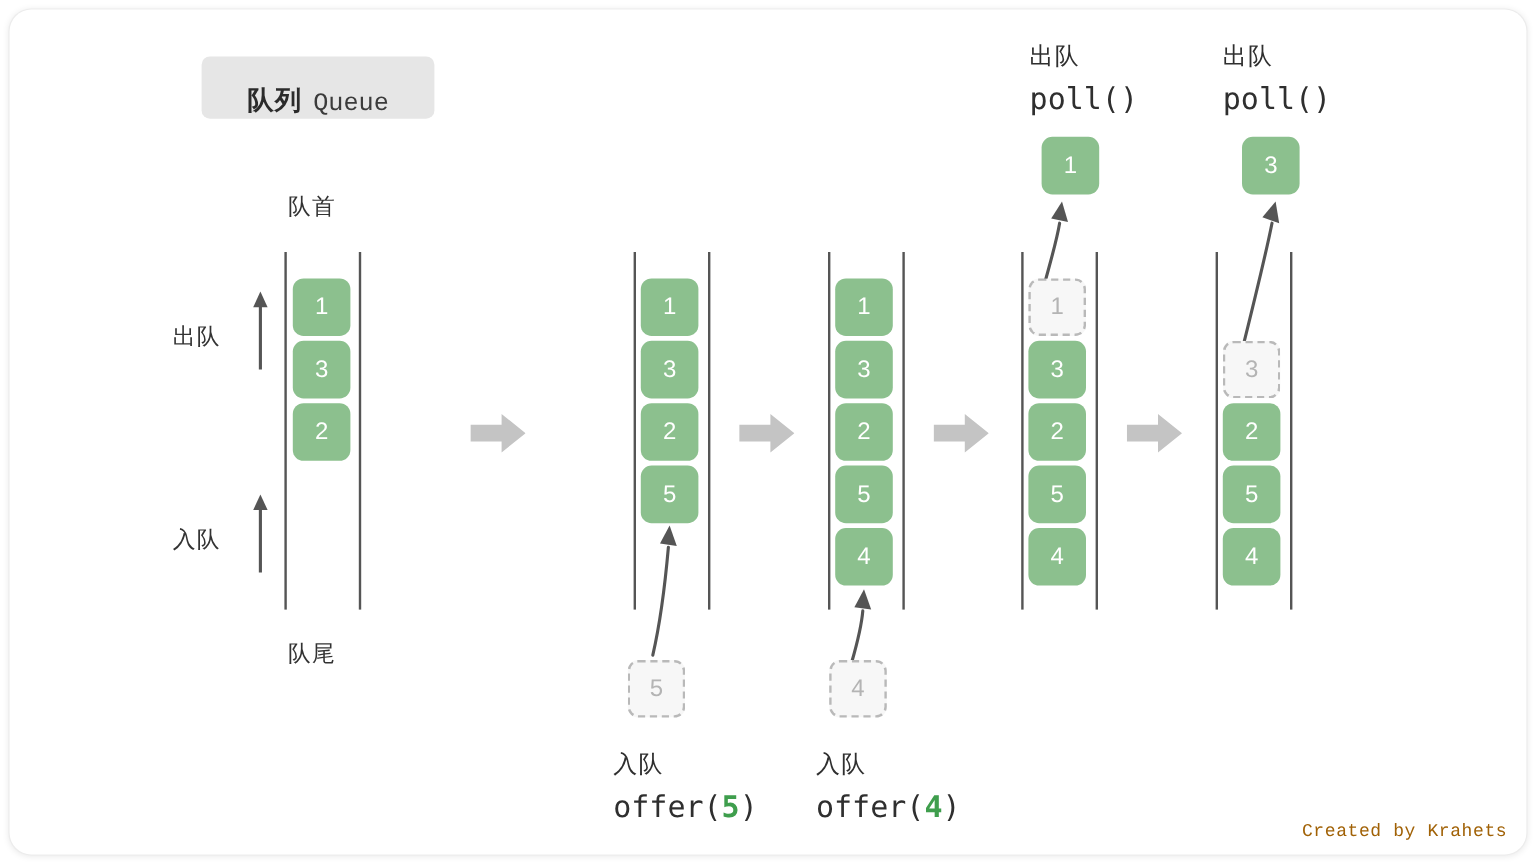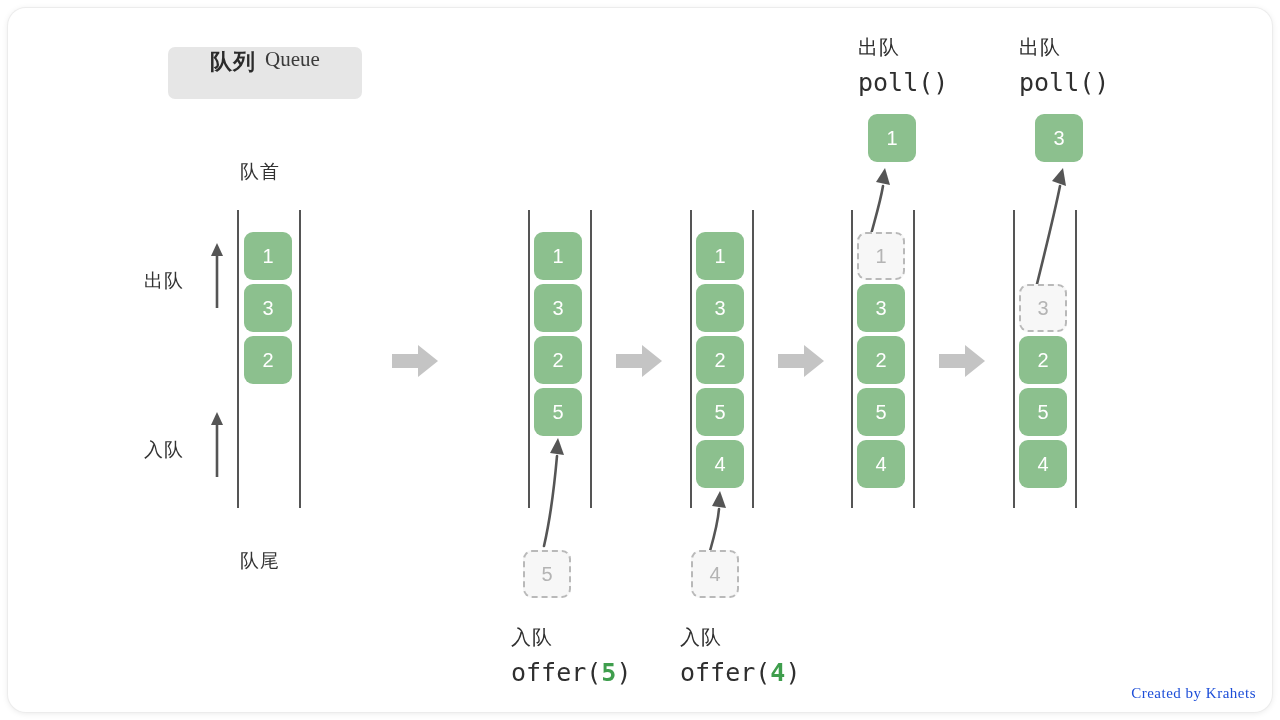--- a/index.html
+++ b/index.html
@@ -32,32 +32,32 @@
   
   .title-chip {
     position: absolute;
     left: 168px;
     top: 47px;
     width: 194px;
     height: 52px;
     background: #e6e6e6;
     border-radius: 7px;
     display: flex;
-    align-items: flex-start;
+    align-items: flex-end;
     justify-content: center;
     gap: 9px;
   }
   .title-cn {
     font-size: 22px;
     font-weight: bold;
     color: #2b2b2b;
     letter-spacing: 1px;
   }
   .title-en {
-    font-family: Liberation Serif, serif;
+    font-family: Liberation Mono, monospace;
     font-size: 21px;
     color: #3b3b3b;
   }
 
   
   .lbl-cn-bold {
     position: absolute;
     font-size: 19px;
     font-weight: normal;
     color: #333333;
@@ -125,40 +125,40 @@
   
   .mini-arrow { position: absolute; width: 16px; height: 70px; }
 
   
   .curve { position: absolute; overflow: visible; }
 
   .watermark {
     position: absolute;
     right: 24px;
     bottom: 18px;
-    font-family: Liberation Serif, serif;
+    font-family: Liberation Mono, monospace;
     font-size: 15px;
-    color: #1d4ed8;
+    color: #a16207;
     letter-spacing: 0.5px;
     white-space: nowrap;
   }
 </style>
 </head>
 <body>
 
 <div id="canvas">
   <div class="card"></div>
 
   <div class="title-chip">
     <span class="title-cn">队列</span>
     <span class="title-en">Queue</span>
   </div>
 
   <div class="lbl-cn-bold" style="left:240px; top:159px;">队首</div>
-  <div class="lbl-cn-bold" style="left:240px; top:548px;">队尾</div>
+  <div class="lbl-cn-bold" style="left:240px; top:532px;">队尾</div>
 
   <div class="lbl-cn-bold" style="left:144px; top:268px;">出队</div>
   <svg class="mini-arrow" style="left:209px; top:240px;" viewBox="0 0 16 70">
     <path d="M8 68 L8 10" stroke="#555555" stroke-width="2.6" fill="none"></path>
     <path d="M8 3 L14 16 L2 16 Z" fill="#555555"></path>
   </svg>
 
   <div class="lbl-cn-bold" style="left:144px; top:437px;">入队</div>
   <svg class="mini-arrow" style="left:209px; top:409px;" viewBox="0 0 16 70">
     <path d="M8 68 L8 10" stroke="#555555" stroke-width="2.6" fill="none"></path>

